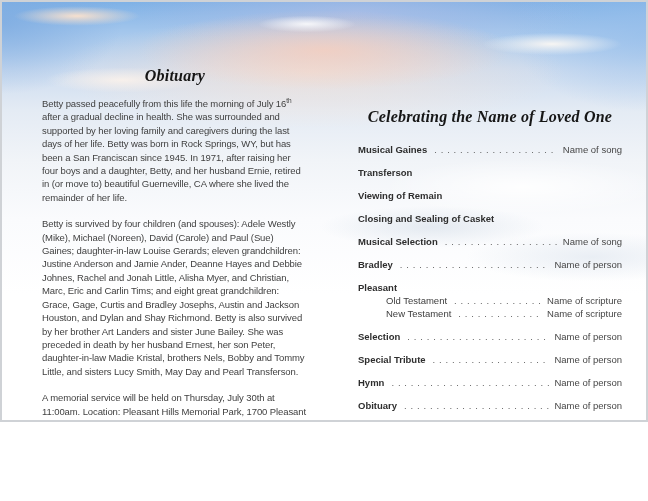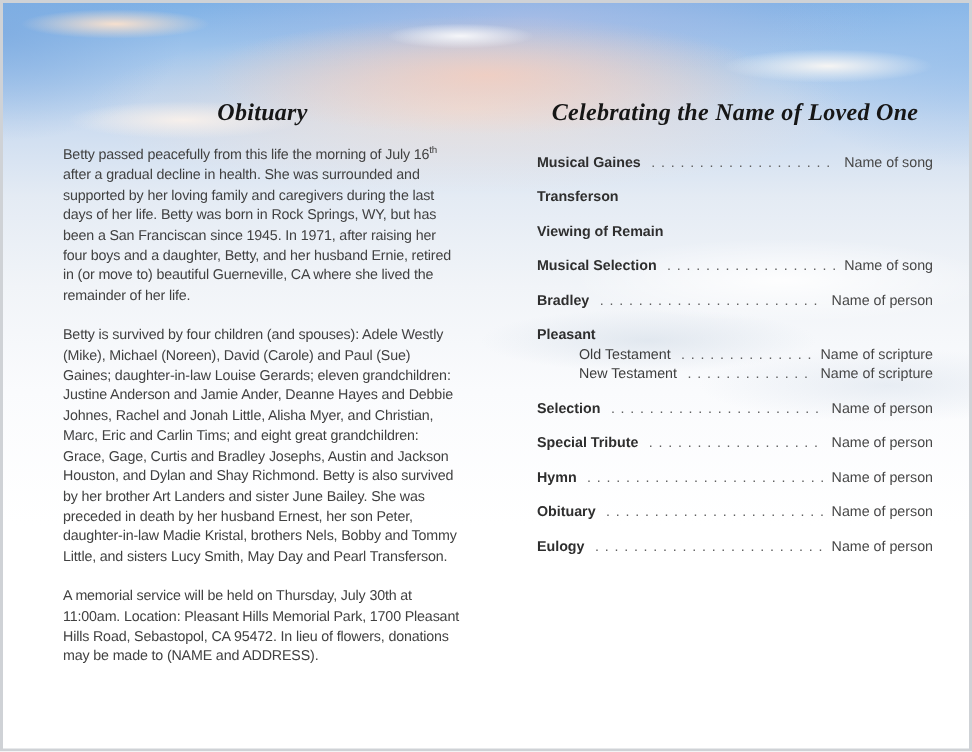--- a/index.html
+++ b/index.html
@@ -1,18 +1,18 @@
 <!DOCTYPE html>
 <html><head>
 <meta charset="utf-8">
 <style>
   html,body{margin:0;padding:0;background:#fff;}
   .sheet{
     position:relative;
-    width:648px;height:501px;
+    width:648px;height:422px;
     box-sizing:border-box;
     border:2px solid #cfd2d6;
     overflow:hidden;
     font-family:"Liberation Sans","DejaVu Sans",sans-serif;
     background:
       radial-gradient(ellipse 90px 14px at 75px 14px, rgba(252,226,205,0.95), transparent 70%),
       radial-gradient(ellipse 70px 12px at 305px 22px, rgba(255,255,255,0.85), transparent 70%),
       radial-gradient(ellipse 110px 18px at 120px 78px, rgba(253,243,235,0.85), transparent 70%),
       radial-gradient(ellipse 100px 16px at 550px 42px, rgba(255,250,244,0.9), transparent 70%),
       radial-gradient(ellipse 260px 55px at 50% 48px, rgba(247,205,188,0.80), transparent 72%),
@@ -28,21 +28,21 @@
   .page{position:absolute;top:64px;}
   .page.left{left:40px;width:266px;}
   .page.right{left:356px;width:264px;}
   h2.pg-title{
     font-family:"Liberation Serif","DejaVu Serif",serif;
     font-style:italic;font-weight:bold;
     font-size:16px;line-height:20px;
     color:#161616;text-align:center;
     margin:0 0 11px 0;letter-spacing:0.2px;
   }
-  .page.right h2.pg-title{margin-bottom:16px;}
+  .page.right h2.pg-title{margin-bottom:16px;margin-top:41px;}
   .obit-text{
     font-size:9.5px;line-height:13.4px;color:#414141;
     margin:0 0 13px 0;letter-spacing:-0.1px;
   }
   .obit-text sup{font-size:6.5px;line-height:0;}
   .program{font-size:9.5px;color:#424242;}
   .row{display:flex;align-items:baseline;line-height:13px;margin-bottom:10px;}
   .row .lbl{font-weight:bold;color:#2e2e2e;white-space:nowrap;}
   .row .suffix{font-weight:normal;color:#424242;white-space:nowrap;margin-left:4px;}
   .row .val{color:#474747;white-space:nowrap;}
@@ -81,20 +81,23 @@
       </div>
 
       <div class="row">
         <span class="lbl">Transferson</span>
       </div>
 
       <div class="row">
         <span class="lbl">Viewing of Remain</span>
       </div>
 
+      <div class="row">
+        <span class="lbl">Closing and Sealing of Casket</span>
+      </div>
 
       <div class="row">
         <span class="lbl">Musical Selection</span>
         <span class="leader"></span>
         <span class="val">Name of song</span>
       </div>
 
       <div class="row">
         <span class="lbl">Bradley</span>
         <span class="leader"></span>

